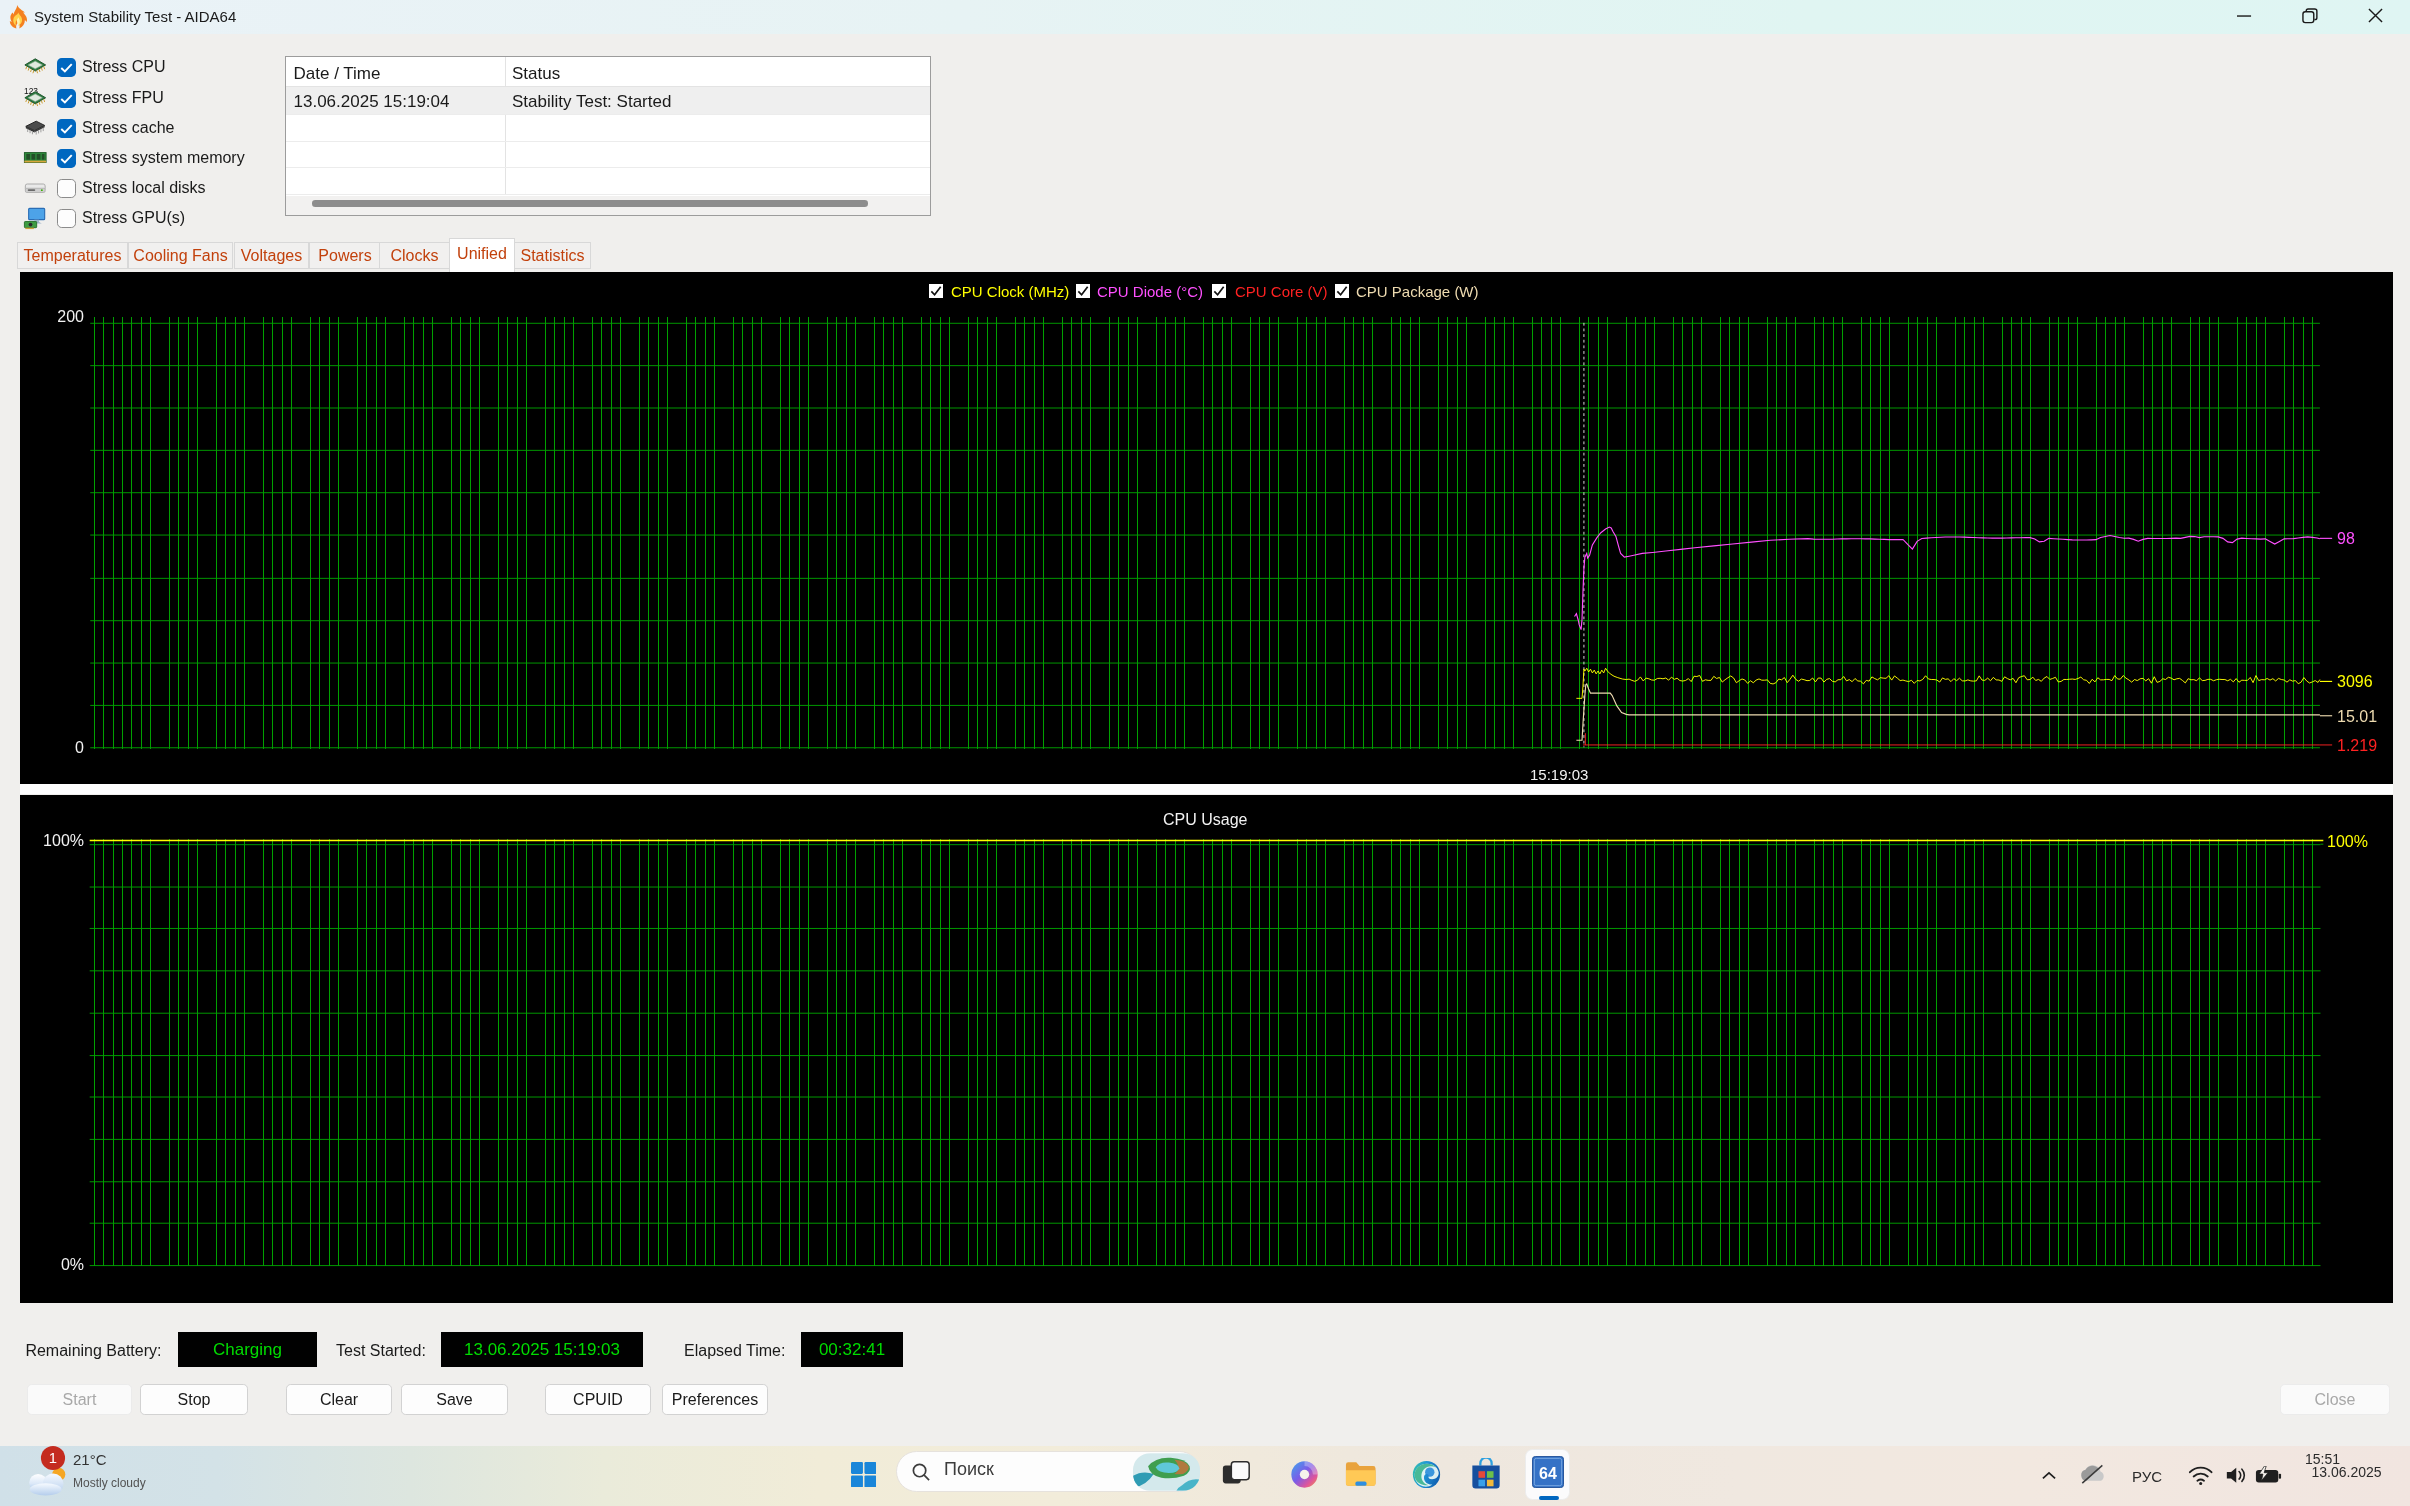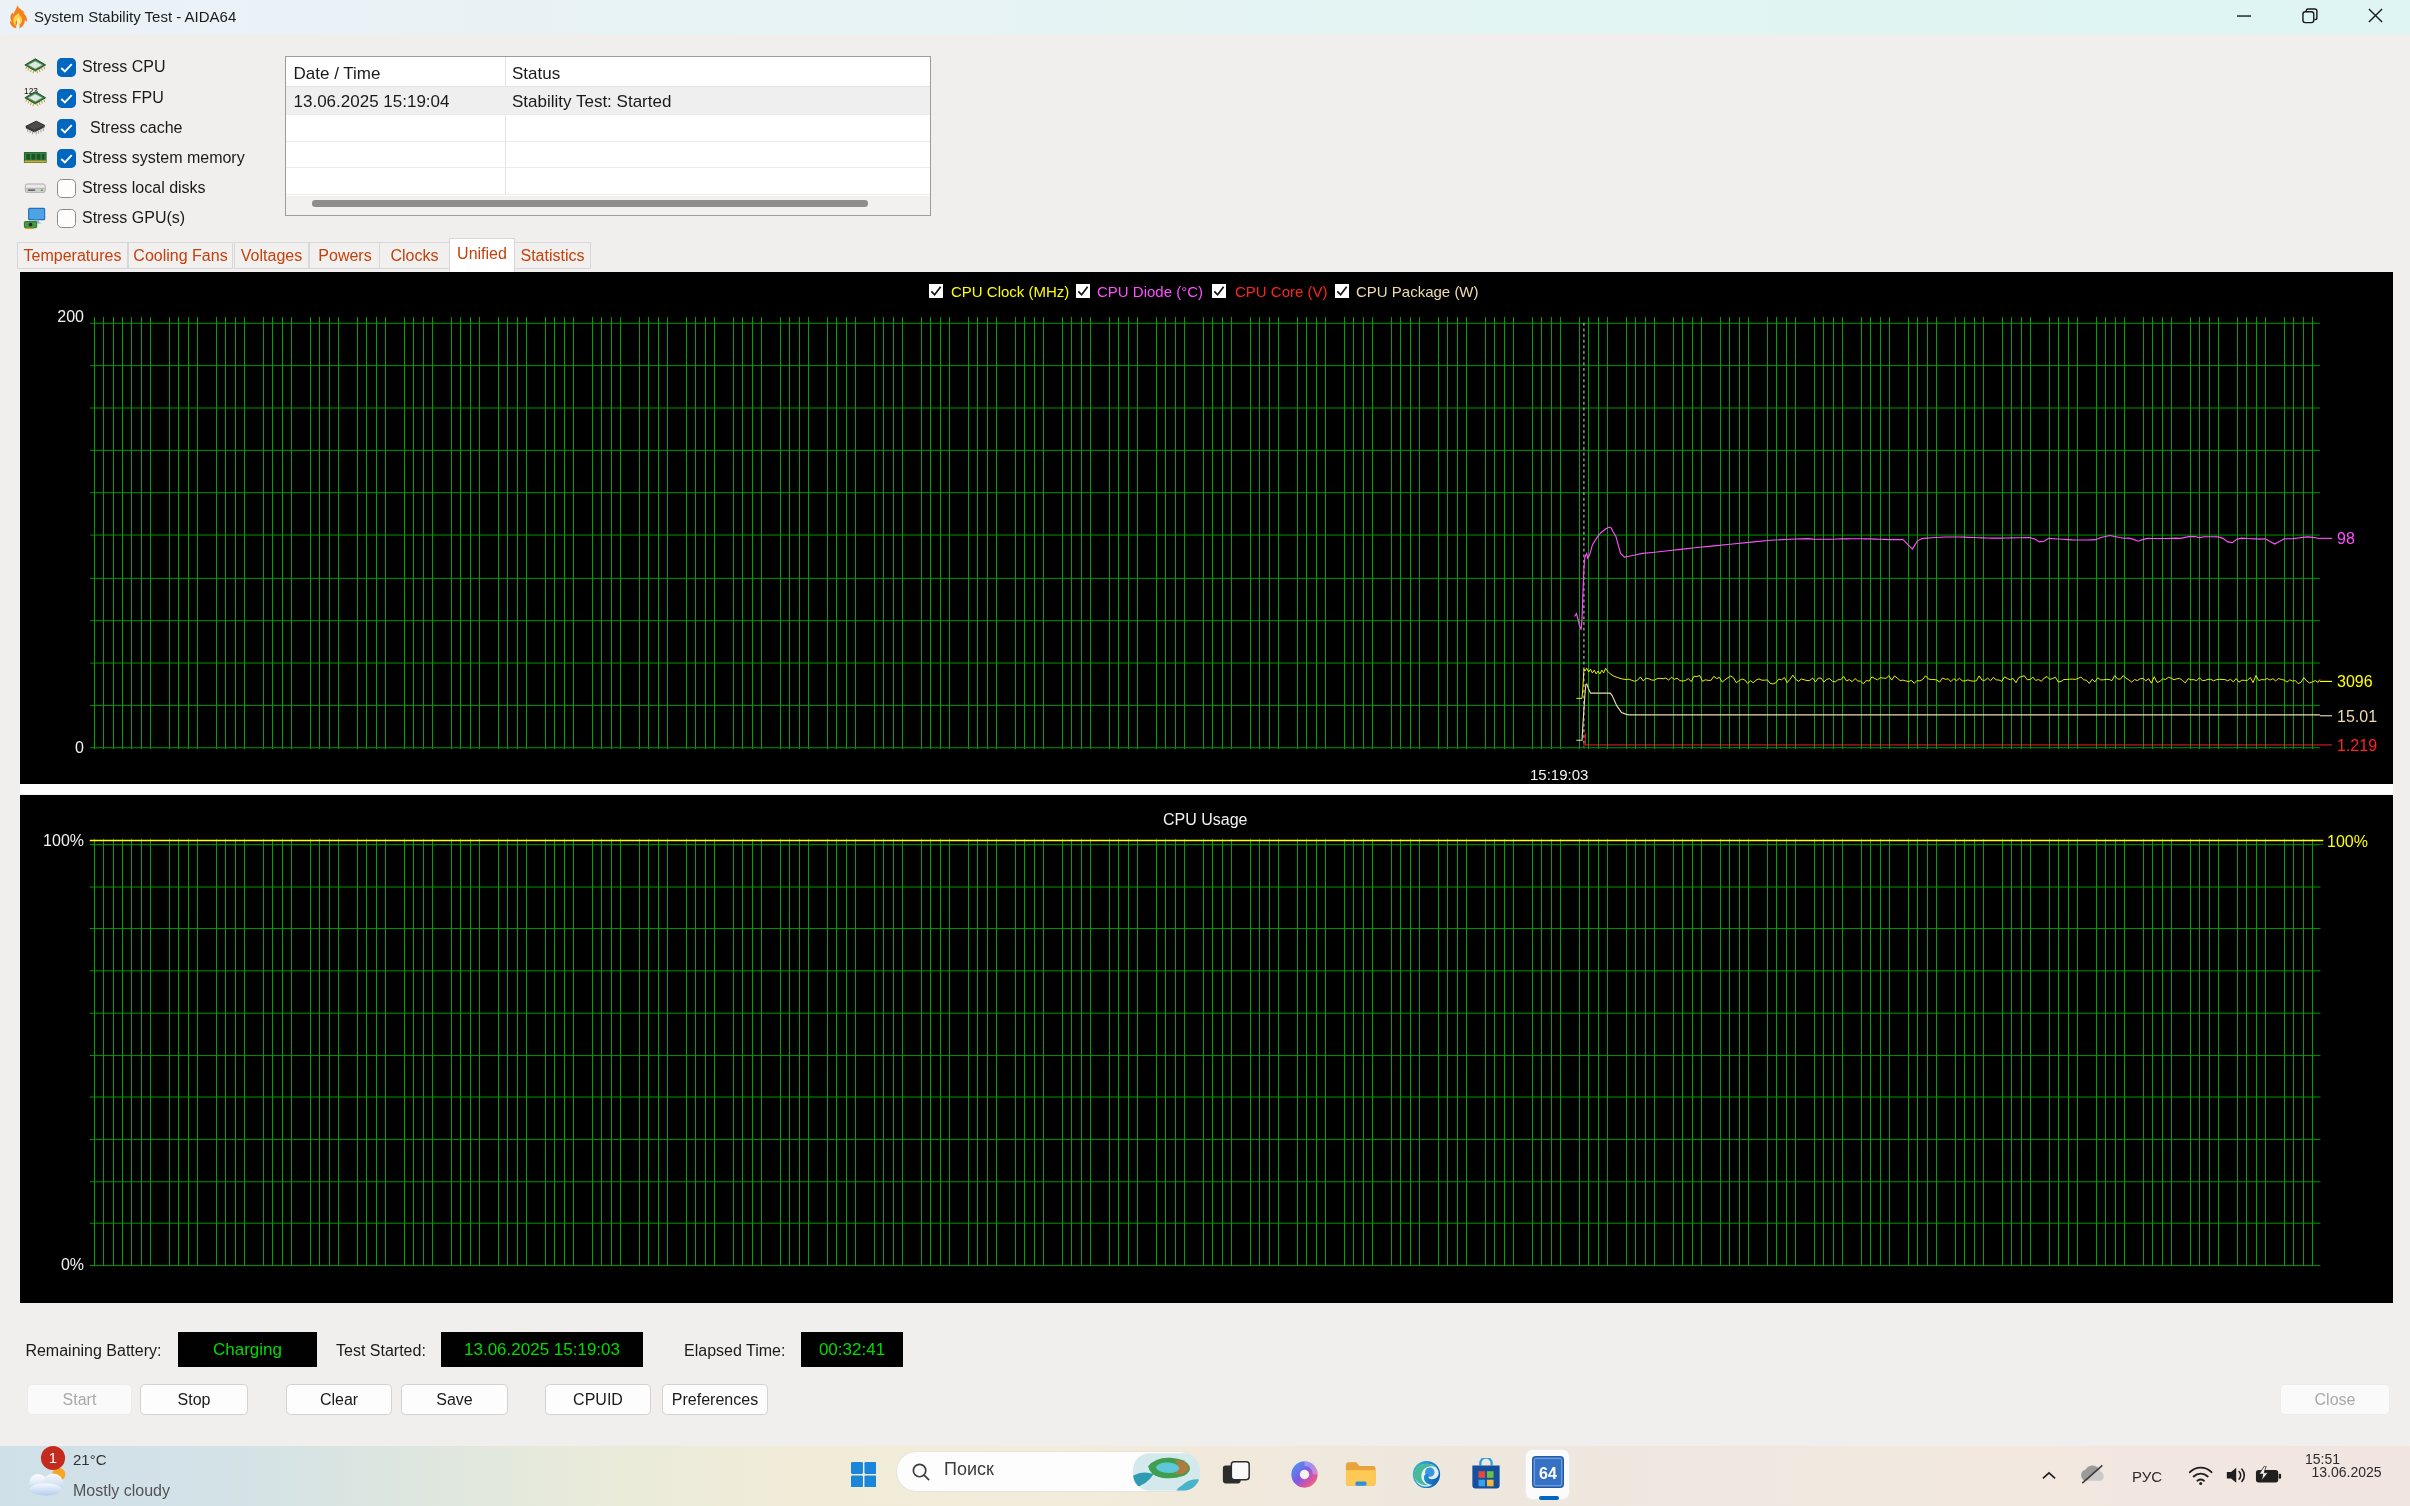--- a/index.html
+++ b/index.html
@@ -103,21 +103,21 @@
        <line x1="14.5" y1="15.3" x2="15.5" y2="18.3"></line>
         <line x1="17" y1="14" x2="18" y2="17"></line>
        <line x1="19.5" y1="12.5" x2="20.5" y2="15.5"></line>
         <line x1="22" y1="11" x2="23" y2="14"></line>
       </g>
     </g>
   </svg>
 <div class="chk on" style="left:57px;top:119px"><svg width="19" height="19" viewBox="0 0 20 20">
       <path d="M4.5 10.5 L8.3 14.2 L15.5 6.5" fill="none" stroke="#fff" stroke-width="2"></path>
     </svg></div>
-<div class="chklbl" style="left:90px;top:119px">Stress cache</div>
+<div class="chklbl" style="left:82px;top:119px">Stress cache</div>
 <svg class="abs" style="left:22.6px;top:116px" width="24.5" height="24.5" viewBox="0 0 26 26">
       <polygon points="3,11 14,5.5 23,10 12,15.5" fill="#4c4c4c" stroke="#222" stroke-width="1"></polygon>
       <polygon points="3,11 12,15.5 12,17.5 3,13" fill="#333"></polygon>
       <polygon points="12,15.5 23,10 23,12 12,17.5" fill="#3a3a3a"></polygon>
       <g stroke="#9a9a9a" stroke-width="1">
        <line x1="5" y1="13.5" x2="5" y2="17"></line>
       <line x1="7.5" y1="14.7" x2="7.5" y2="18.2"></line>
        <line x1="10" y1="15.9" x2="10" y2="19.4"></line>
       <line x1="14" y1="16.2" x2="14" y2="19.7"></line>
        <line x1="16.5" y1="15" x2="16.5" y2="18.5"></line>
@@ -284,21 +284,21 @@
     <circle cx="14" cy="21" r="9.5" fill="url(#cl)"></circle>
     <circle cx="30" cy="22" r="11" fill="url(#cl2)"></circle>
     <ellipse cx="22" cy="28" rx="17" ry="6.5" fill="url(#cl2)"></ellipse>
   </svg>
 
   <svg class="abs" style="left:40px;top:-0.9px" width="26" height="26" viewBox="0 0 28 28">
     <circle cx="14" cy="14" r="13" fill="#c42b1f"></circle>
     <text x="14" y="19.5" font-size="16" font-family="Liberation Sans" fill="#fff" text-anchor="middle">1</text>
   </svg>
   <div class="abs" style="left:73px;top:4.7px;font-size:15px;color:#333">21°C</div>
-  <div class="abs" style="left:73px;top:36px;font-size:16px;color:#525252">Mostly cloudy</div>
+  <div class="abs" style="left:73px;top:30px;font-size:12px;color:#525252">Mostly cloudy</div>
 
   <svg class="abs" style="left:851px;top:16px" width="25.4" height="25.4" viewBox="0 0 27 27">
     <rect x="0" y="0" width="12.7" height="12.7" rx="1.2" fill="#1a86d9"></rect>
     <rect x="14.3" y="0" width="12.7" height="12.7" rx="1.2" fill="#1a86d9"></rect>
     <rect x="0" y="14.3" width="12.7" height="12.7" rx="1.2" fill="#1a86d9"></rect>
     <rect x="14.3" y="14.3" width="12.7" height="12.7" rx="1.2" fill="#1a86d9"></rect>
   </svg>
 
   <div class="abs" style="left:896px;top:4.7px;width:304px;height:41px;background:#fdfdfd;border:0.9px solid #e6e2dd;border-radius:21px"></div>
   <svg class="abs" style="left:911px;top:16px" width="20" height="20" viewBox="0 0 21 21">

